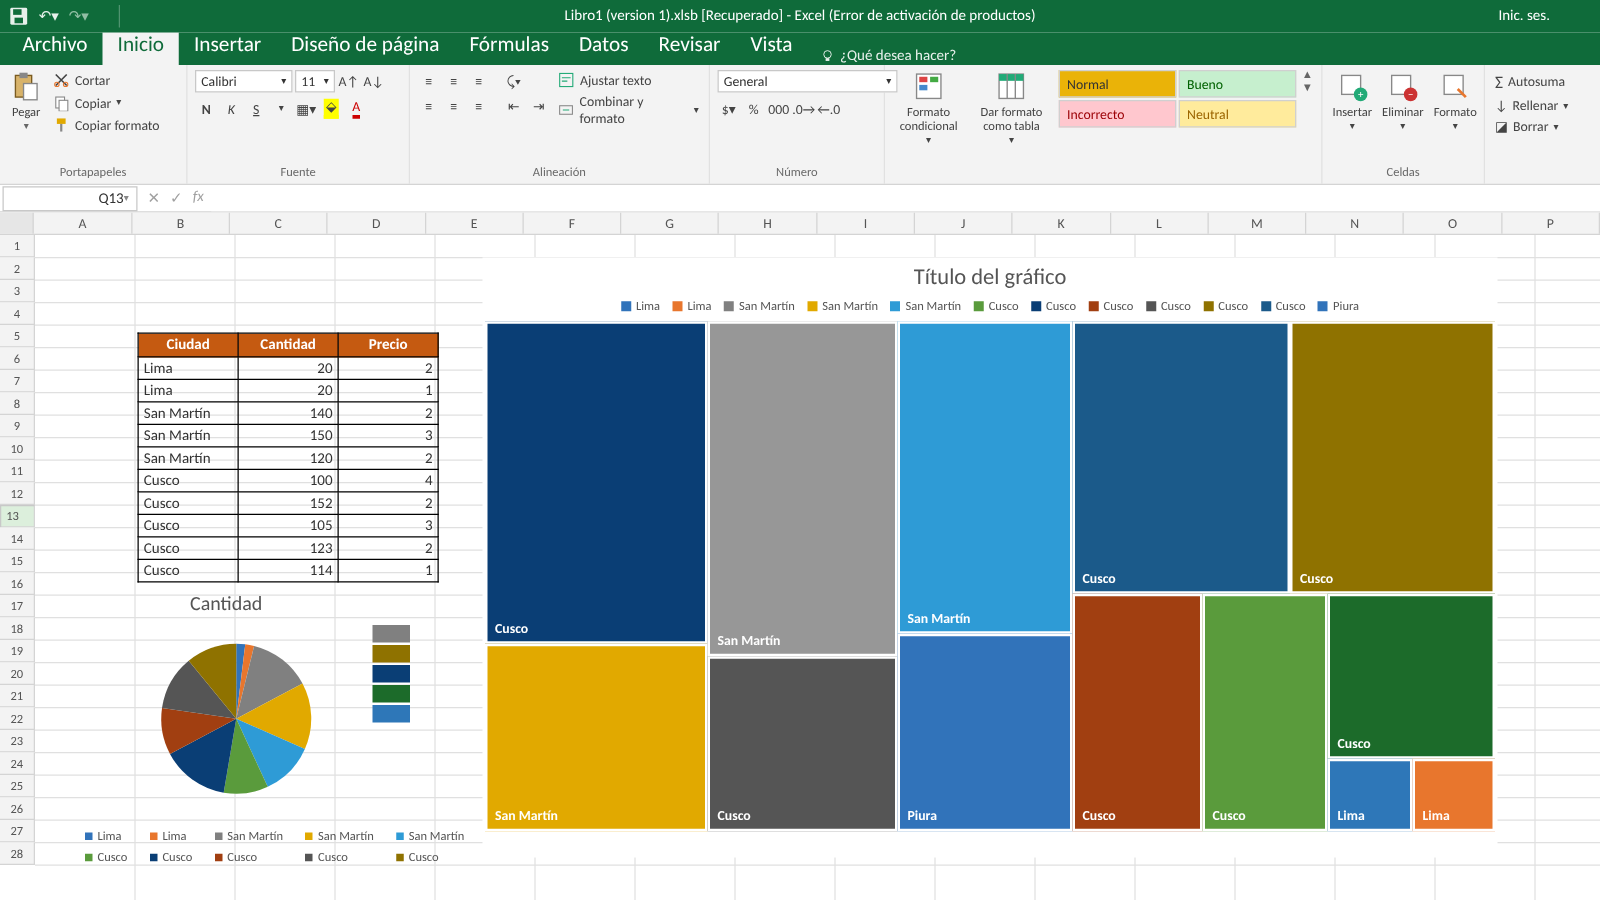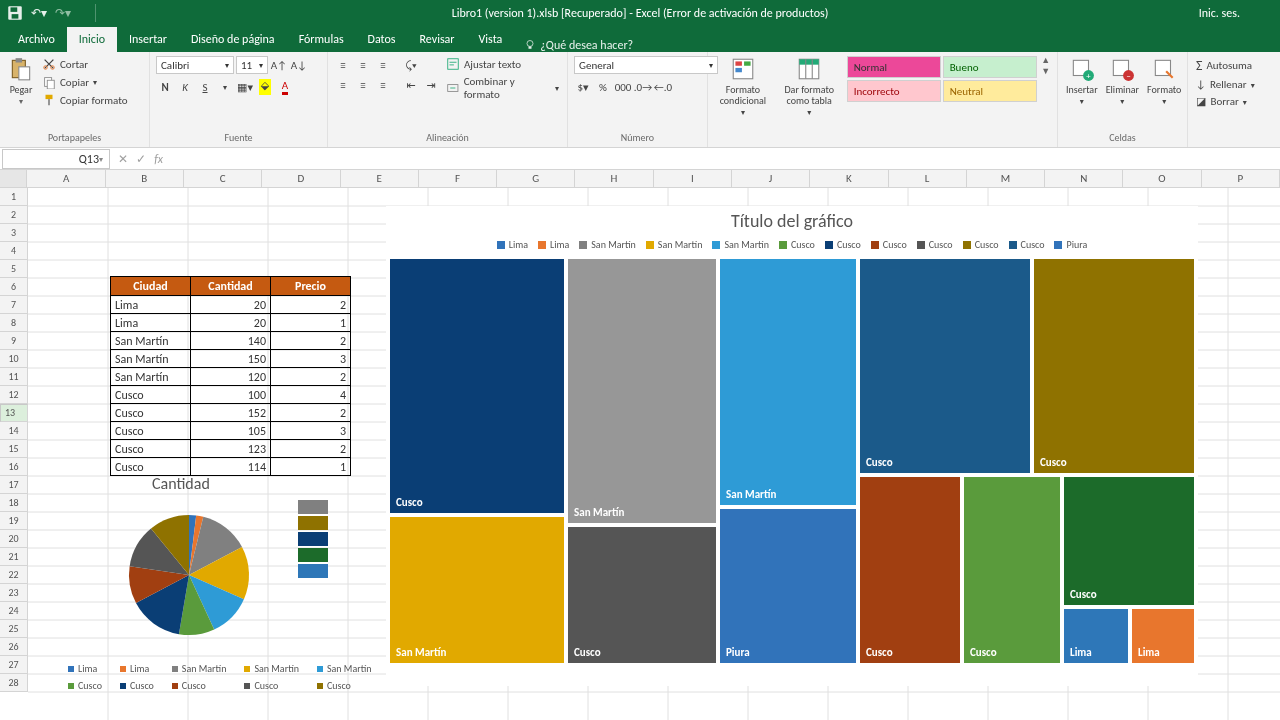--- a/index.html
+++ b/index.html
@@ -6,21 +6,21 @@
   body { width: 1280px; height: 720px; overflow: hidden; background: #fff; font-size: 12px; color: #333; }
   
   .titlebar { height: 26px; background: #0f6b3a; display: flex; align-items: center; color: #fff; position: relative; }
   .qat { display: flex; align-items: center; gap: 6px; padding-left: 6px; }
   .qat span { width: 18px; height: 18px; display: inline-flex; align-items: center; justify-content: center; opacity: .9; }
   .qat .sep { border-right: 1px solid rgba(255,255,255,.3); height: 18px; }
   .doc-title { position: absolute; left: 0; right: 0; text-align: center; font-size: 12px; }
   .signin { position: absolute; right: 40px; font-size: 12px; }
   
   .ribbon-tabs { height: 26px; background: #0f6b3a; display: flex; align-items: flex-end; padding-left: 6px; color: #fff; }
-  .ribbon-tabs .tab { padding: 5px 12px 6px; font-size: 12px; cursor: default; }
+  .ribbon-tabs .tab { padding: 5px 12px 6px; font-size: 17px; cursor: default; }
   .ribbon-tabs .tab.active { background: #f3f3f3; color: #0f6b3a; }
   .ribbon-tabs .tell { display: flex; align-items: center; gap: 4px; padding: 0 10px; opacity: .9; }
   .ribbon-tabs .tell svg { width: 12px; height: 12px; }
   
   .ribbon { height: 96px; background: #f3f3f3; border-bottom: 1px solid #d4d4d4; display: flex; }
   .group { border-right: 1px solid #e1e1e1; padding: 2px 6px 0; display: flex; flex-direction: column; justify-content: space-between; }
   .group-label { text-align: center; font-size: 10px; color: #6a6a6a; padding: 2px 0 3px; }
   .g-content { display: flex; flex: 1; gap: 4px; align-items: flex-start; }
   .vbtn { display: flex; flex-direction: column; align-items: center; justify-content: flex-start; gap: 2px; padding: 2px 2px 0; font-size: 10px; color: #444; text-align: center; line-height: 1.1; }
   .vbtn svg { width: 26px; height: 26px; }
@@ -41,21 +41,21 @@
   
   .sheet { position: relative; height: calc(720px - 26px - 26px - 96px - 22px); overflow: hidden; }
   .colhdrs { display: flex; height: 18px; background: #f3f3f3; border-bottom: 1px solid #d4d4d4; position: relative; }
   .corner { width: 28px; border-right: 1px solid #d4d4d4; background: #e6e6e6; }
   .ch { border-right: 1px solid #d4d4d4; text-align: center; font-size: 11px; color: #555; line-height: 18px; }
   .rows { position: absolute; top: 18px; left: 0; }
   .rh { width: 28px; height: 18px; border-right: 1px solid #d4d4d4; border-bottom: 1px solid #d4d4d4; background: #f3f3f3; text-align: center; font-size: 10px; color: #555; line-height: 18px; }
   .rh.sel { background: #dcefdc; }
   .gridlines { position: absolute; top: 18px; left: 28px; right: 0; bottom: 0; }
   
-  .tbl { position: absolute; top: 106px; left: 110px; border-collapse: collapse; font-size: 12px; }
+  .tbl { position: absolute; top: 96px; left: 110px; border-collapse: collapse; font-size: 12px; }
   .tbl th { background: #c55a11; color: #fff; border: 1px solid #000; padding: 2px 4px; width: 80px; height: 18px; }
   .tbl td { border: 1px solid #000; padding: 0 4px; height: 18px; }
   .tbl td.num { text-align: right; }
   .pie-title { position: absolute; top: 304px; left: 152px; font-size: 16px; color: #555; }
   .pie-wrap { position: absolute; top: 330px; left: 104px; }
   .pie-legend { position: absolute; top: 330px; left: 298px; display: flex; flex-direction: column; gap: 2px; }
   .pie-legend span { width: 30px; height: 14px; display: block; }
   .mini-legend { position: absolute; top: 492px; left: 68px; font-size: 10px; color: #555; display: grid; grid-template-columns: repeat(5, auto); gap: 4px 18px; }
   .mini-legend div { display: flex; align-items: center; gap: 4px; }
   .sq { width: 6px; height: 6px; display: inline-block; }
@@ -252,21 +252,21 @@
             <rect x="3" y="3" width="18" height="18" fill="#fff" stroke="#888"></rect>
             <rect x="3" y="3" width="18" height="5" fill="#2a7"></rect>
             <line x1="9" y1="3" x2="9" y2="21" stroke="#888"></line>
             <line x1="15" y1="3" x2="15" y2="21" stroke="#888"></line>
           </svg>
         <span>Dar formato como tabla</span>
           <span style="font-size:8px">▾</span>
       </div>
       <div style="display:flex;flex-direction:column;gap:2px;padding-top:2px">
         <div class="styles-box">
-          <div class="style-cell" style="background:#ec4899">
+          <div class="style-cell" style="background:#eab308">
               <span>Normal</span>
             </div>
           <div class="style-cell" style="background:#c6efce;color:#006100">
               <span>Bueno</span>
             </div>
         </div>
         <div class="styles-box">
           <div class="style-cell" style="background:#ffc7ce;color:#9c0006">
               <span>Incorrecto</span>
             </div>

